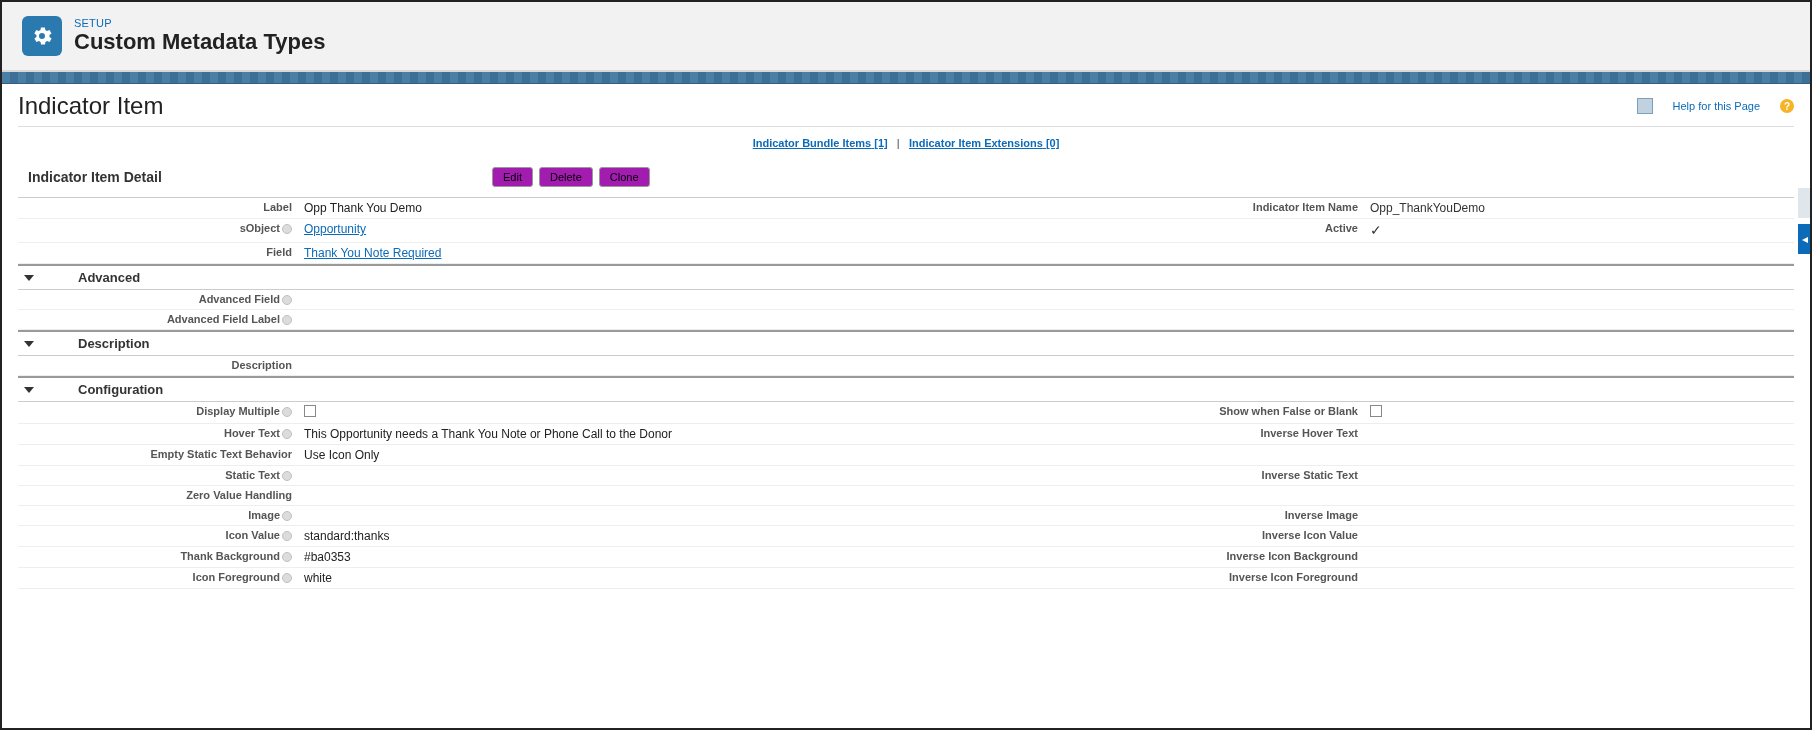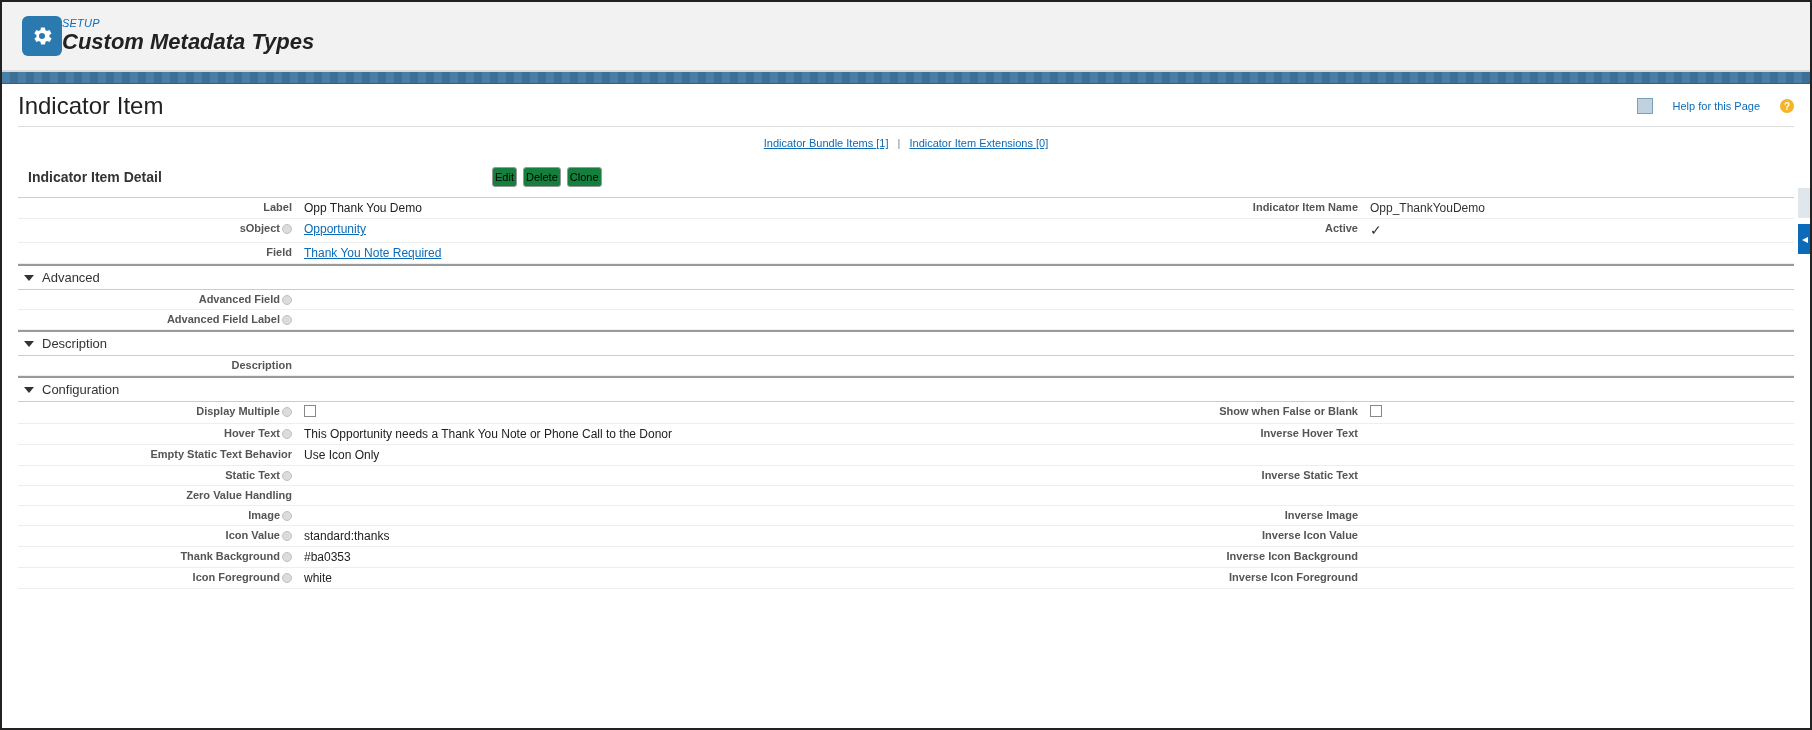--- a/index.html
+++ b/index.html
@@ -9,24 +9,24 @@
   background: #fff;
   color: #333;
   border: 2px solid #222;
   width: 1812px;
   height: 730px;
   overflow: hidden;
 }
 .header-bar {
   display: flex;
   align-items: center;
+  gap: 12px;
   padding: 14px 20px;
   background: #f3f2f2;
   border-bottom: 2px solid #d8d8d8;
-  font-style: italic;
 }
 .setup-icon {
   width: 40px; height: 40px;
   background: #2a7ab0;
   border-radius: 6px;
   display: flex;
   align-items: center; justify-content: center;
   color: #fff;
 }
 .setup-icon svg { width: 24px; height: 24px; }
@@ -83,37 +83,38 @@
   width:14px;height:14px;border-radius:50%;
   background:#f5b325;color:#fff;font-size:10px;
   display:inline-flex;align-items:center;justify-content:center;
   font-weight:bold;
 }
 .related-links {
   text-align: center;
   font-size: 11px;
   color: #0b6bb8;
   padding: 10px 0 14px;
+  font-weight: bold;
 }
 .related-links a { color:#0b6bb8; text-decoration: underline; }
 .related-links .sep { color:#888; padding:0 6px; }
 .detail-header {
   display:flex;
   align-items:center;
   gap: 24px;
   padding: 4px 0 10px 10px;
 }
 .detail-title { font-size: 14px; font-weight: bold; flex:0 0 440px; }
 .btn-row { display:flex; gap:6px; }
 .btn {
   font-size:11px;
-  padding:3px 2px;
+  padding:3px 10px;
   border:1px solid #999;
   border-radius:3px;
-  background:#15803d;
+  background:#a21caf;
   cursor:pointer;
 }
 .field-block { border-top:1px solid #ccc; }
 .field-row {
   display:flex;
   min-height:20px;
   border-bottom:1px solid #eee;
 }
 .field-row .lbl {
   flex: 0 0 280px;
@@ -154,21 +155,21 @@
   gap:4px;
   border-top:2px solid #9a9a9a;
   border-bottom:1px solid #ccc;
   padding:4px 4px 4px 6px;
   background:#fff;
 }
 .sec-hdr .tri {
   width:0;height:0;border-left:5px solid transparent;border-right:5px solid transparent;border-top:6px solid #333;
   margin-right:4px;
 }
-.sec-hdr .t { font-size:13px; font-weight:normal; }
+.sec-hdr .t { font-size:13px; font-weight:bold;margin-left:36px; }
 .chk {
   display:inline-block;width:12px;height:12px;
   border:1px solid #888;background:#fff;
 }
 .checkmark { font-size:14px;font-family:serif; }
 .side-tab {
   position:absolute;
   right: -2px;
   top: 140px;
   width: 14px;

